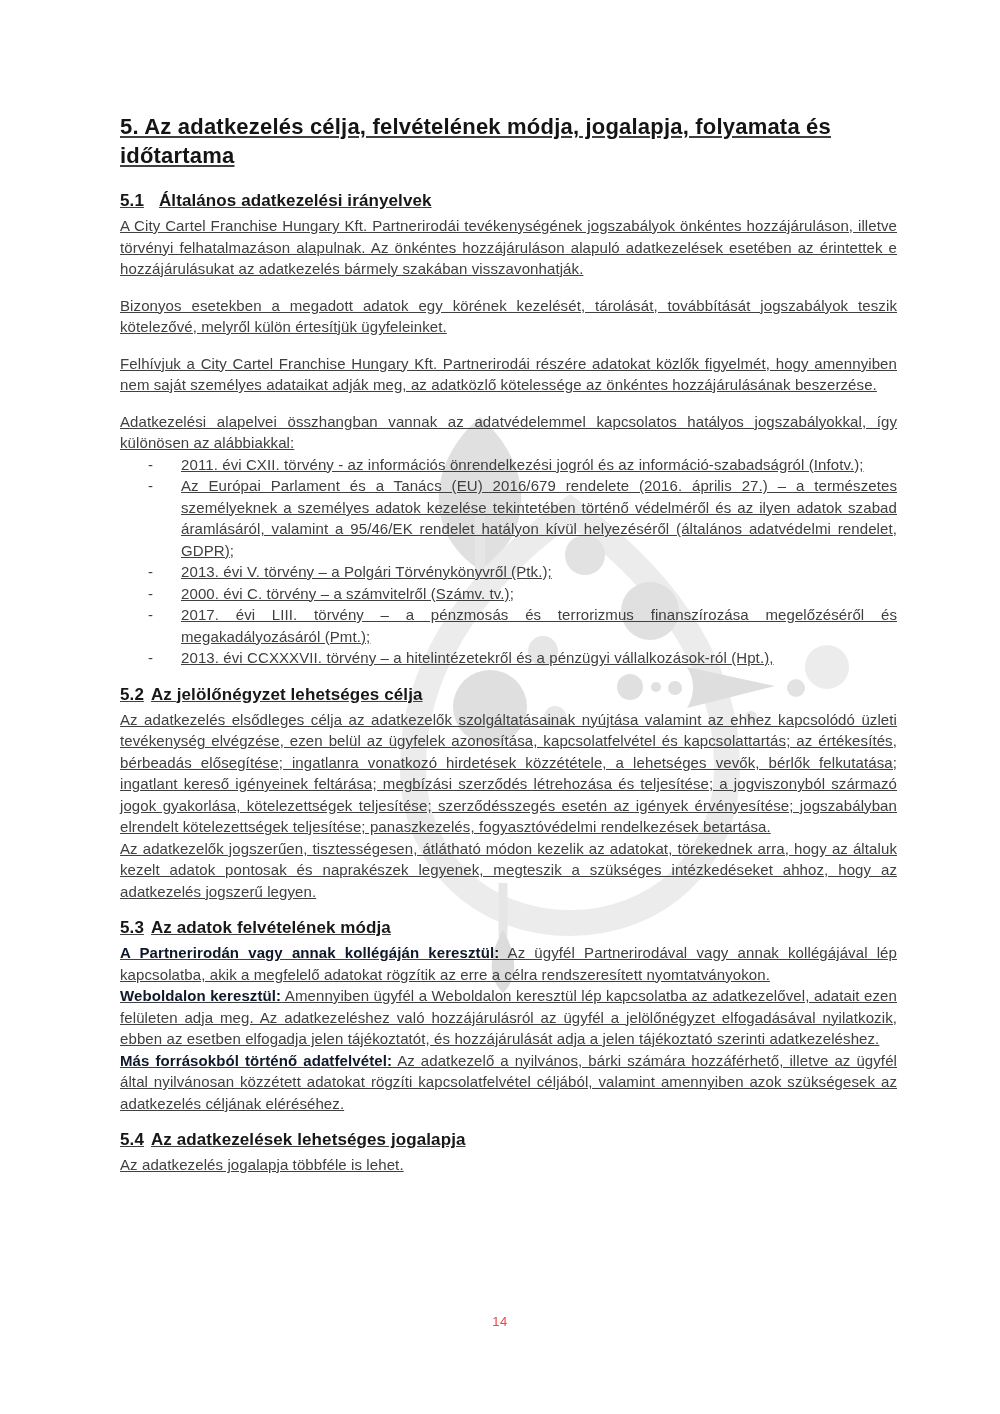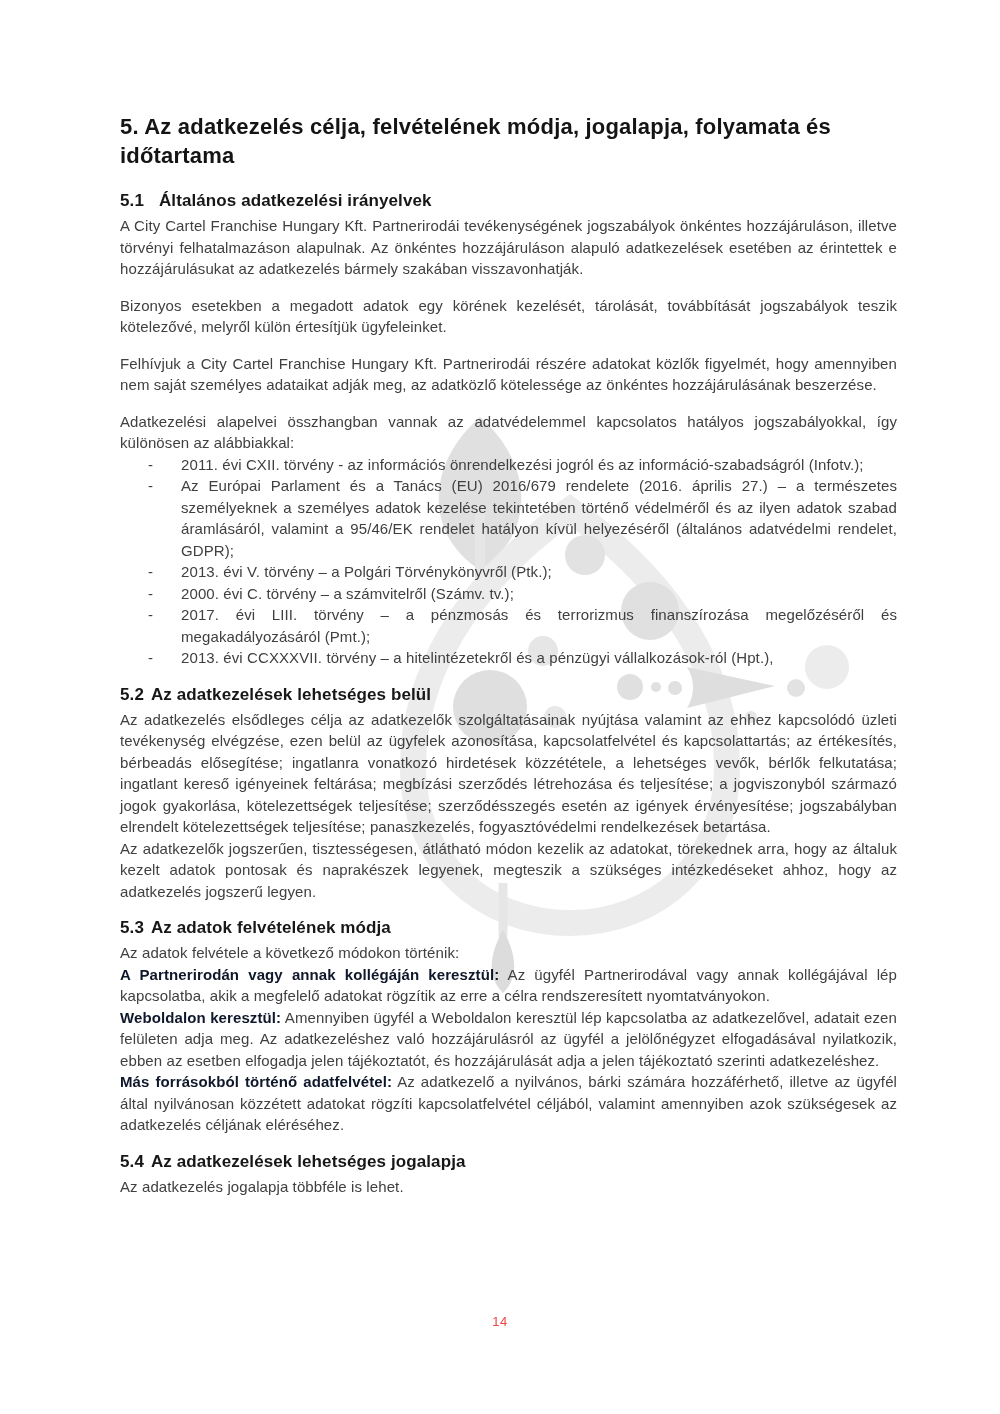--- a/index.html
+++ b/index.html
@@ -10,20 +10,21 @@
     position: relative;
     overflow: hidden;
     font-family: "Liberation Sans", "DejaVu Sans", sans-serif;
     color: #404040;
   }
   .page {
     position: relative;
     width: 1000px;
     height: 1328px;
     background: #ffffff;
+    text-decoration: underline;
   }
   .watermark {
     position: absolute;
     left: 395px;
     top: 415px;
     width: 460px;
     height: 620px;
     z-index: 0;
     pointer-events: none;
   }
@@ -156,31 +157,30 @@
         </div>
         <div class="bullet-item body-text">
           <span class="dash">-</span>
           <span>2013. évi CCXXXVII. törvény – a hitelintézetekről és a pénzügyi vállalkozások-ról (Hpt.),</span>
         </div>
       </div>
     </div>
 
     <div class="section">
       <h2 class="section-heading">
-        <span class="sec-num">5.2</span><span>Az adatkezelések lehetséges belül</span>
+        <span class="sec-num">5.2</span><span>Az jelölőnégyzet lehetséges célja</span>
       </h2>
       <p class="body-text tight">Az adatkezelés elsődleges célja az adatkezelők szolgáltatásainak nyújtása valamint az ehhez kapcsolódó üzleti tevékenység elvégzése, ezen belül az ügyfelek azonosítása, kapcsolatfelvétel és kapcsolattartás; az értékesítés, bérbeadás elősegítése; ingatlanra vonatkozó hirdetések közzététele, a lehetséges vevők, bérlők felkutatása; ingatlant kereső igényeinek feltárása; megbízási szerződés létrehozása és teljesítése; a jogviszonyból származó jogok gyakorlása, kötelezettségek teljesítése; szerződésszegés esetén az igények érvényesítése; jogszabályban elrendelt kötelezettségek teljesítése; panaszkezelés, fogyasztóvédelmi rendelkezések betartása.</p>
       <p class="body-text tight">Az adatkezelők jogszerűen, tisztességesen, átlátható módon kezelik az adatokat, törekednek arra, hogy az általuk kezelt adatok pontosak és naprakészek legyenek, megteszik a szükséges intézkedéseket ahhoz, hogy az adatkezelés jogszerű legyen.</p>
     </div>
 
     <div class="section">
       <h2 class="section-heading">
         <span class="sec-num">5.3</span><span>Az adatok felvételének módja</span>
       </h2>
-      <p class="body-text tight">Az adatok felvétele a következő módokon történik:</p>
       <p class="body-text tight"><span class="bold-lead">A Partnerirodán vagy annak kollégáján keresztül:</span><span> Az ügyfél Partnerirodával vagy annak kollégájával lép kapcsolatba, akik a megfelelő adatokat rögzítik az erre a célra rendszeresített nyomtatványokon.</span></p>
       <p class="body-text tight"><span class="bold-lead">Weboldalon keresztül:</span><span> Amennyiben ügyfél a Weboldalon keresztül lép kapcsolatba az adatkezelővel, adatait ezen felületen adja meg. Az adatkezeléshez való hozzájárulásról az ügyfél a jelölőnégyzet elfogadásával nyilatkozik, ebben az esetben elfogadja jelen tájékoztatót, és hozzájárulását adja a jelen tájékoztató szerinti adatkezeléshez.</span></p>
       <p class="body-text tight"><span class="bold-lead">Más forrásokból történő adatfelvétel:</span><span> Az adatkezelő a nyilvános, bárki számára hozzáférhető, illetve az ügyfél által nyilvánosan közzétett adatokat rögzíti kapcsolatfelvétel céljából, valamint amennyiben azok szükségesek az adatkezelés céljának eléréséhez.</span></p>
     </div>
 
     <div class="section">
       <h2 class="section-heading">
         <span class="sec-num">5.4</span><span>Az adatkezelések lehetséges jogalapja</span>
       </h2>
       <p class="body-text tight">Az adatkezelés jogalapja többféle is lehet.</p>

